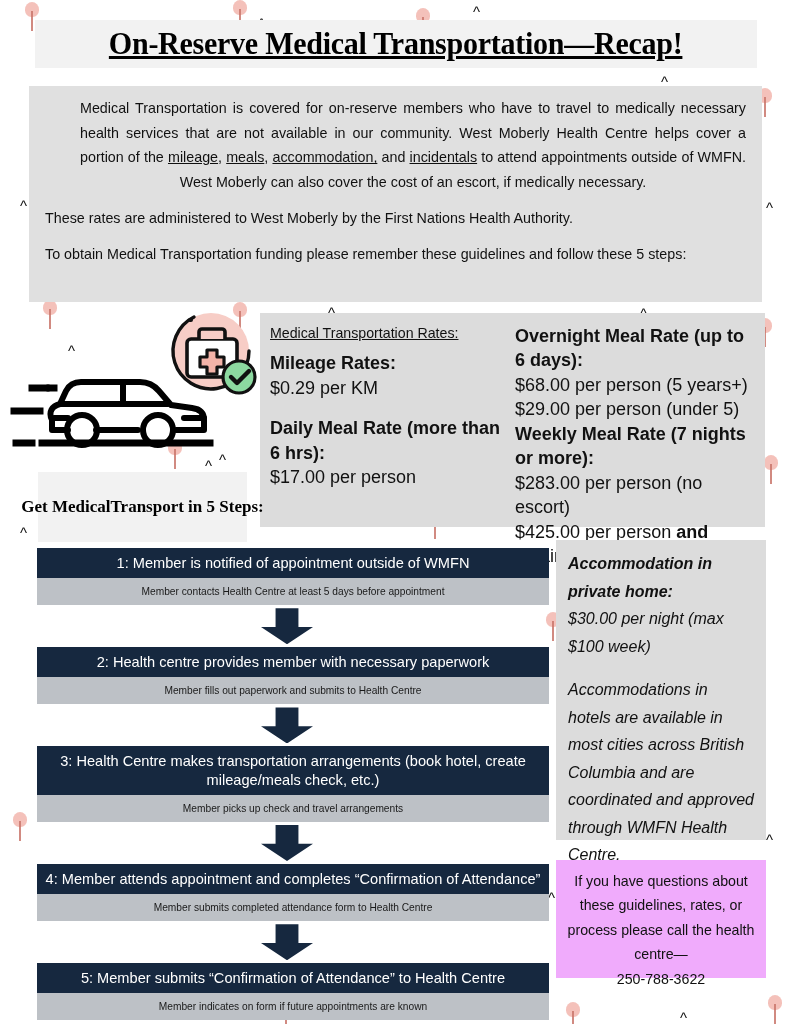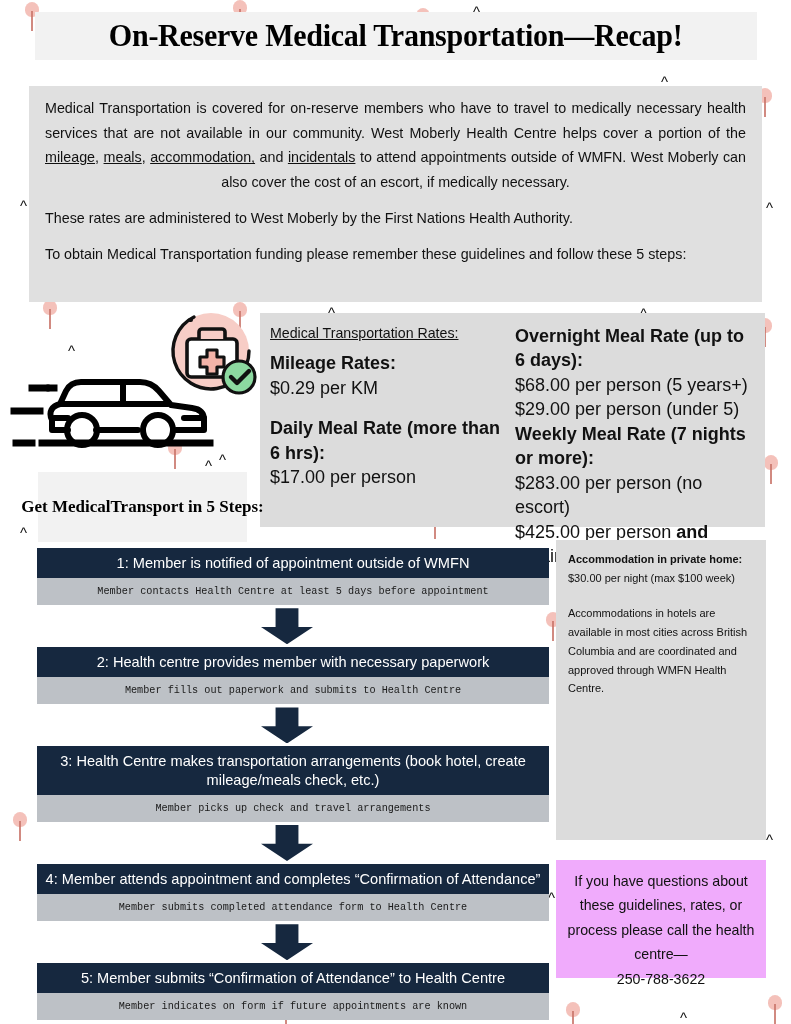--- a/index.html
+++ b/index.html
@@ -53,27 +53,28 @@
     line-height: 1;
   }
 
   
   .content { position: relative; z-index: 2; }
 
   
   .title-band {
     position: absolute;
     left: 35px;
-    top: 12px;
+    top: 20px;
     width: 722px;
     height: 48px;
     background: #f2f2f2;
     display: flex;
     align-items: center;
     justify-content: center;
+    text-decoration: underline;
   }
   .title-band .title-text {
     font-family: "Liberation Serif", serif;
     font-weight: bold;
     font-size: 31px;
     letter-spacing: -0.3px;
     color: #000;
     white-space: nowrap;
     transform: scaleX(0.97);
   }
@@ -92,20 +93,21 @@
   .intro-box p {
     margin: 0 0 11px 0;
     font-size: 14.3px;
     line-height: 1.73;
     color: #111;
     text-align: left;
   }
   .intro-box p.justified {
     text-align: justify;
     text-align-last: center;
+    margin-left: 35px;
   }
   .intro-box u { text-decoration: underline; }
 
   
   .car-art {
     position: absolute;
     left: 8px;
     top: 368px;
     width: 212px;
     height: 92px;
@@ -187,21 +189,20 @@
     padding: 6px 8px;
     box-sizing: border-box;
   }
   .step-sub {
     background: #bdc1c6;
     color: #1a1a1a;
     font-size: 10.2px;
     text-align: center;
     padding: 8px 8px;
     box-sizing: border-box;
-    font-family: Liberation Mono, monospace;
   }
   .arrow-wrap {
     height: 42px;
     display: flex;
     align-items: center;
     justify-content: center;
   }
   .arrow-down {
     width: 52px;
     height: 36px;
@@ -215,23 +216,24 @@
     left: 556px;
     top: 540px;
     width: 210px;
     height: 300px;
     background: #dcdcdc;
     box-sizing: border-box;
     padding: 10px 12px;
   }
   .accom-box p {
     margin: 0;
-    font-size: 11px;
+    font-size: 16px;
     line-height: 1.72;
     color: #111;
+    font-style: italic;
   }
   .accom-box p.spacer { height: 16px; }
   .accom-box .b { font-weight: bold; }
 
   .contact-box {
     position: absolute;
     left: 556px;
     top: 860px;
     width: 210px;
     height: 118px;

